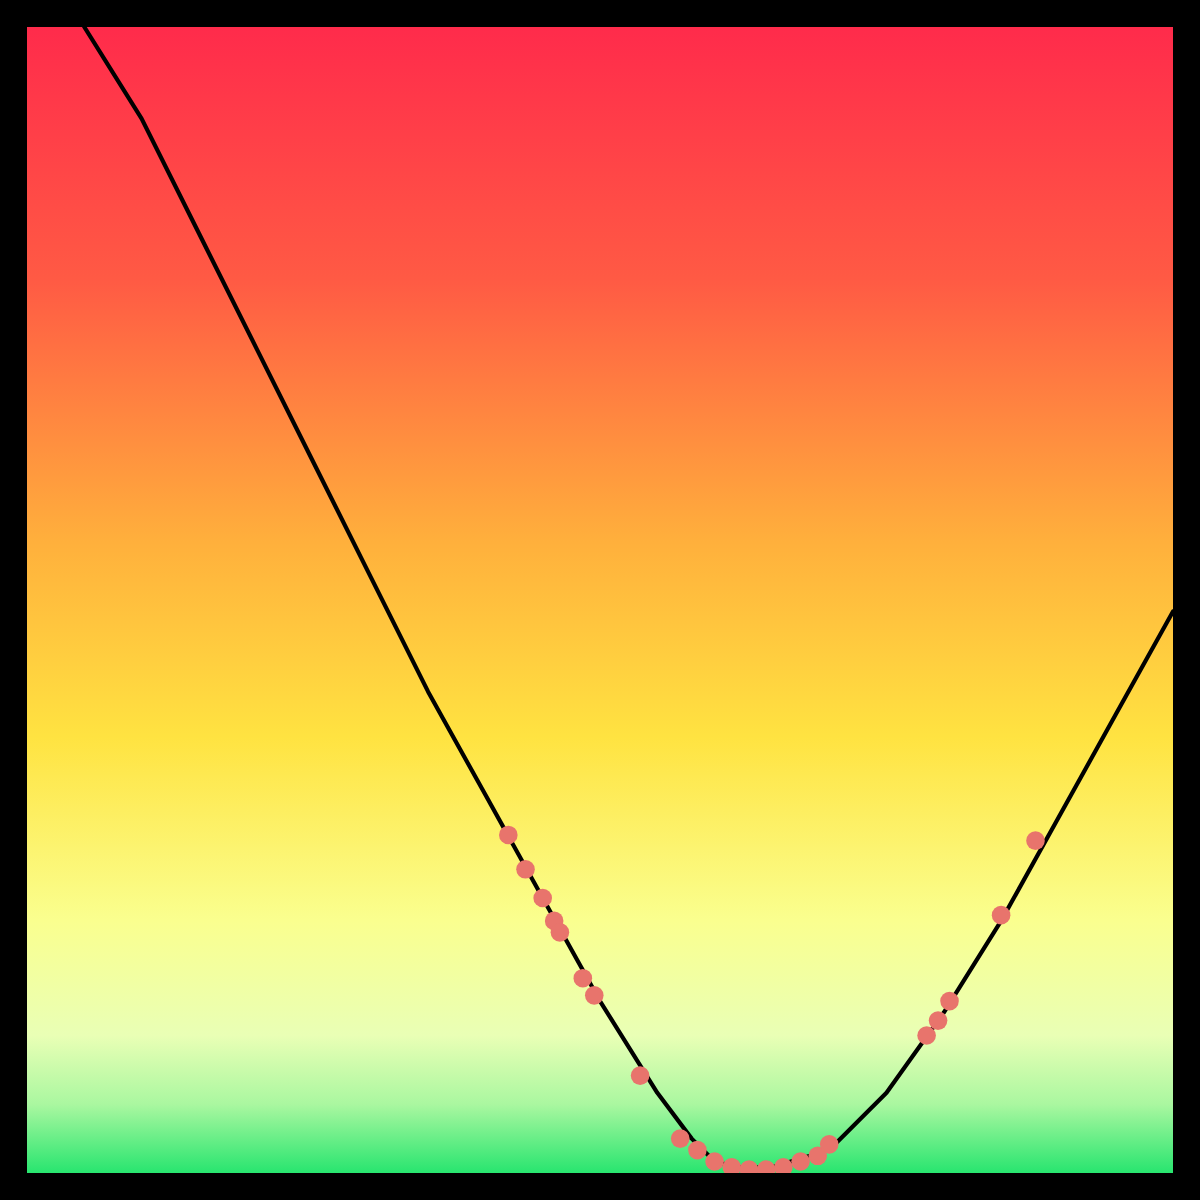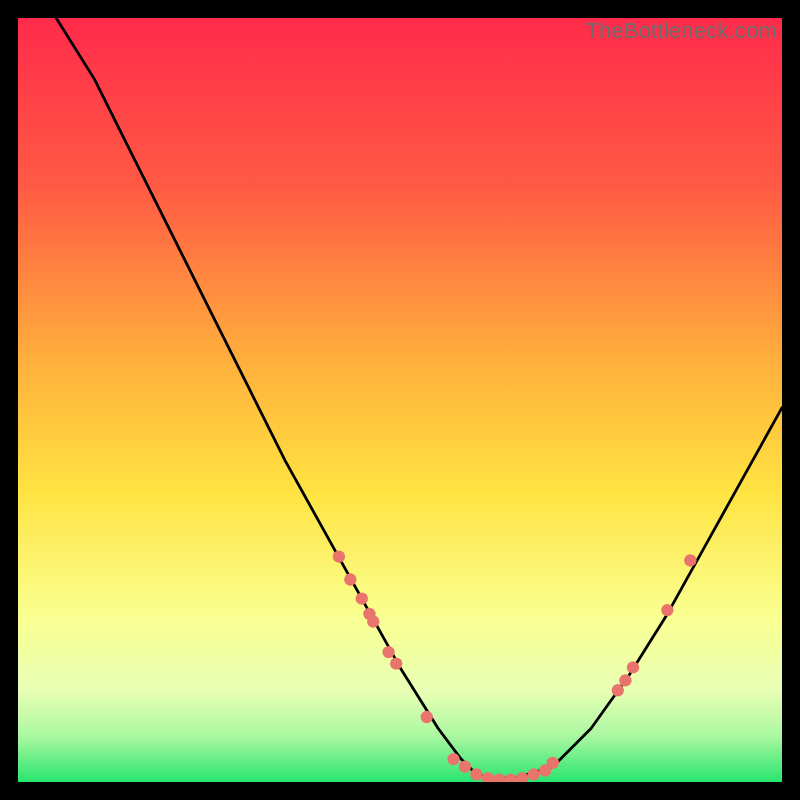--- a/index.html
+++ b/index.html
@@ -79,14 +79,13 @@
         <circle cx="527.16" cy="752.54" r="6.2" fill="#e8746c"></circle>
         <circle cx="534.80" cy="744.90" r="6.2" fill="#e8746c"></circle>
         <circle cx="599.74" cy="672.32" r="6.2" fill="#e8746c"></circle>
         <circle cx="607.38" cy="662.39" r="6.2" fill="#e8746c"></circle>
         <circle cx="615.02" cy="649.40" r="6.2" fill="#e8746c"></circle>
         <circle cx="649.40" cy="592.10" r="6.2" fill="#e8746c"></circle>
         <circle cx="672.32" cy="542.44" r="6.2" fill="#e8746c"></circle>
       </g>
   </svg>
 
-  <div class="watermark">TheBottleneck.com</div>
 </div>
 
 </body></html>

